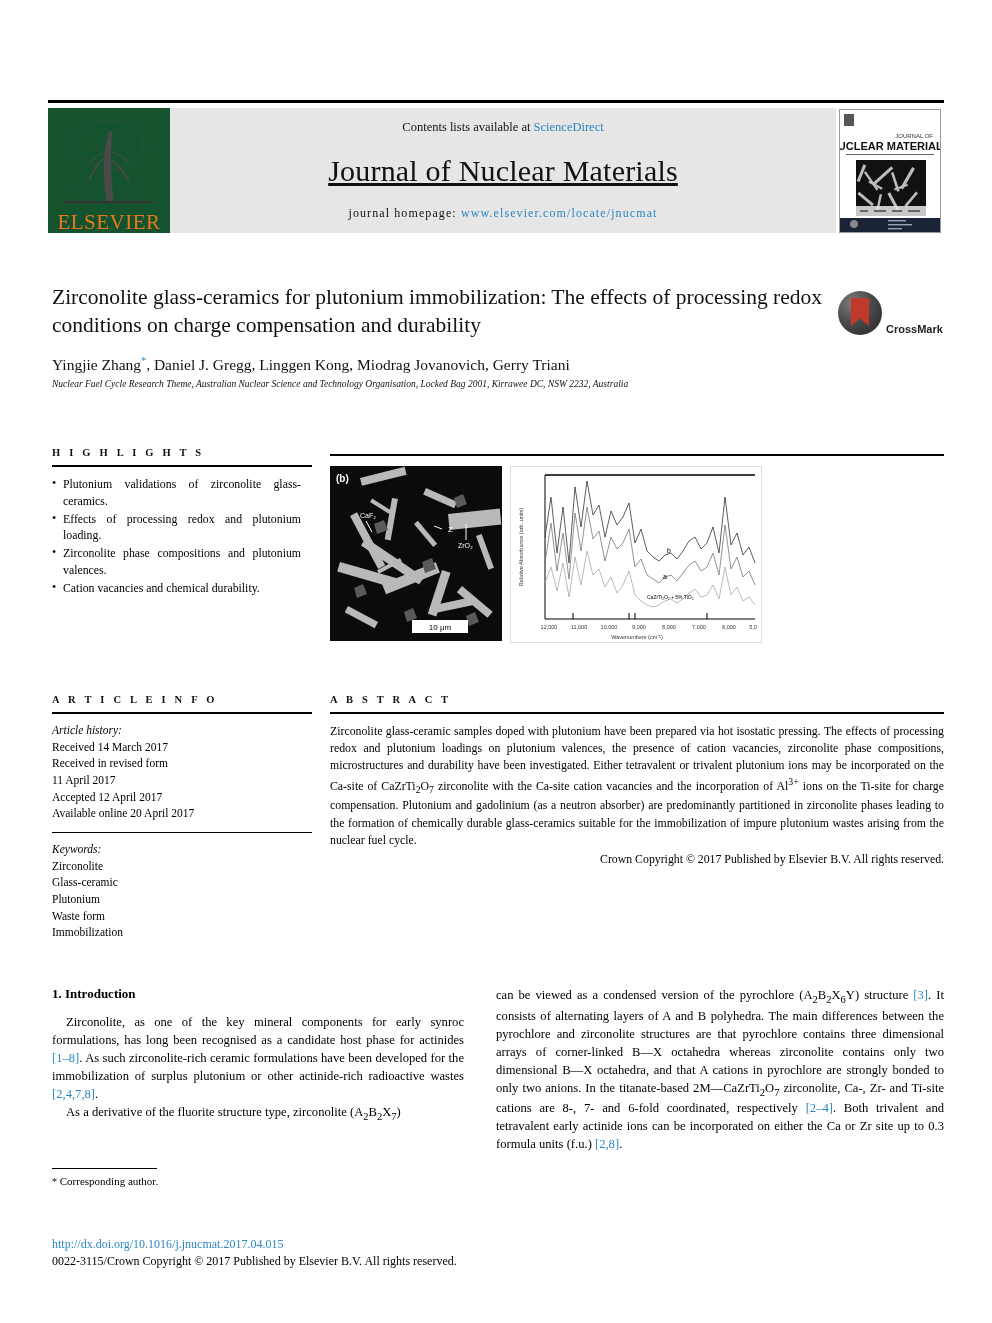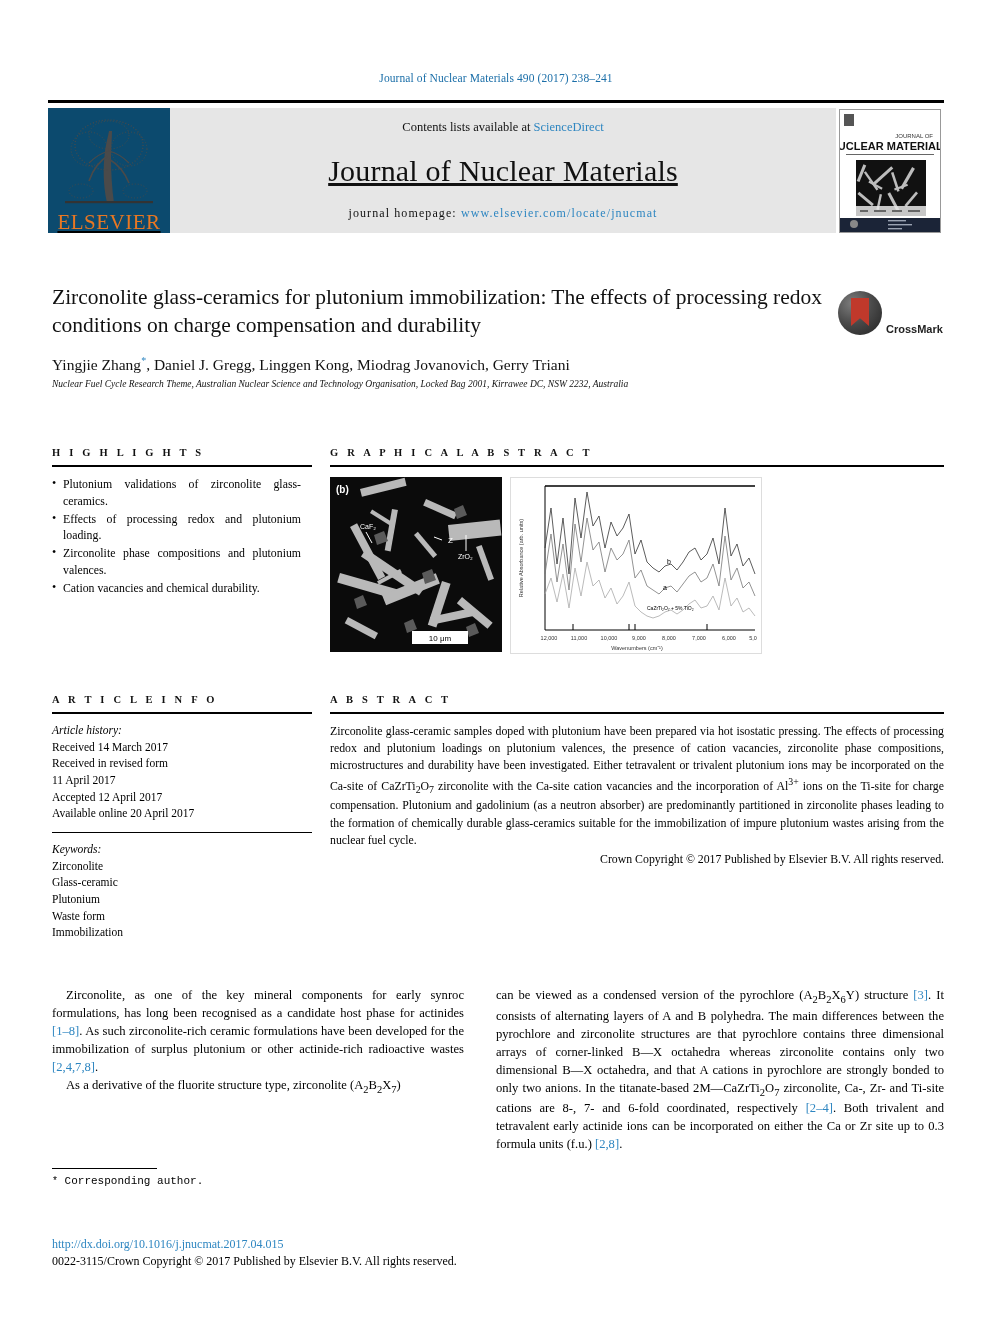--- a/index.html
+++ b/index.html
@@ -47,22 +47,21 @@
     align-items: stretch;
     height: 125px;
   }
   .elsevier-cell {
     width: 122px;
     flex: 0 0 122px;
     display: flex;
     flex-direction: column;
     justify-content: flex-end;
     align-items: center;
-    background: #0c4a6e;
-    text-decoration: underline;
+    background: #14532d;
   }
   .elsevier-tree {
     width: 100px;
     height: 97px;
   }
   .elsevier-word {
     font-family: "Liberation Serif", serif;
     font-size: 21px;
     letter-spacing: .5px;
     color: #e87722;
@@ -302,21 +301,20 @@
   .para + .para { margin-top: 0; }
   .ref { color: #2e86c1; }
 
   
   .footnote {
     position: absolute;
     left: 52px; top: 1168px;
     width: 412px;
     font-size: 11px;
     line-height: 1.4;
-    font-family: Liberation Mono, monospace;
   }
   .footnote-rule {
     border-top: 1px solid #000;
     width: 105px;
     margin-bottom: 5px;
   }
   .footnote .star { font-size: 10px; }
   .footnote .it { font-style: italic; }
   .mail { color: #2e86c1; }
 
@@ -327,21 +325,20 @@
     font-size: 12px;
     line-height: 1.45;
   }
   .doi-link { color: #2e86c1; }
 </style>
 </head>
 <body>
 
 <div class="page">
 
-  <div class="running-head">Journal of Nuclear Materials 490 (2017) 238–241</div>
 
   <div class="header-wrap">
     <div class="header-row">
 
       <div class="elsevier-cell">
         <svg class="elsevier-tree" viewBox="0 0 100 97">
           <g fill="#4a4a4a">
             <path d="M48 88 C44 70 44 52 46 36 C47 28 49 22 50 16 L53 16 C53 24 52 32 52 42 C52 58 53 74 55 88 Z"></path>
             <ellipse cx="50" cy="30" rx="34" ry="25" fill="none" stroke="#4a4a4a" stroke-width="1.2" stroke-dasharray="1 2"></ellipse>
             <ellipse cx="30" cy="34" rx="18" ry="17" fill="none" stroke="#4a4a4a" stroke-width="1" stroke-dasharray="1 2"></ellipse>
@@ -431,21 +428,20 @@
     <div class="rule-thick"></div>
     <ul class="hl-list">
       <li>Plutonium validations of zirconolite glass-ceramics.</li>
       <li>Effects of processing redox and plutonium loading.</li>
       <li>Zirconolite phase compositions and plutonium valences.</li>
       <li>Cation vacancies and chemical durability.</li>
     </ul>
   </div>
 
   <div class="col-right ga-block">
-    <div class="sec-head">G R A P H I C A L   A B S T R A C T</div>
     <div class="rule-thick"></div>
     <div class="ga-figure">
 
       <div class="sem-img">
         <svg viewBox="0 0 172 175" width="172" height="175">
           <rect x="0" y="0" width="172" height="175" fill="#0b0b0b"></rect>
           <g fill="#b9b9b9">
             <rect x="30" y="12" width="46" height="8" transform="rotate(-14 30 12)"></rect>
             <rect x="96" y="22" width="34" height="7" transform="rotate(24 96 22)"></rect>
             <rect x="118" y="48" width="52" height="16" transform="rotate(-6 118 48)"></rect>
@@ -544,20 +540,24 @@
   <div class="col-right ab-block">
     <div class="sec-head">A B S T R A C T</div>
     <div class="rule-thick"></div>
     <div class="abstract-text">
       <span>Zirconolite glass-ceramic samples doped with plutonium have been prepared via hot isostatic pressing. The effects of processing redox and plutonium loadings on plutonium valences, the presence of cation vacancies, zirconolite phase compositions, microstructures and durability have been investigated. Either tetravalent or trivalent plutonium ions may be incorporated on the Ca-site of CaZrTi</span><sub>2</sub><span>O</span><sub>7</sub><span> zirconolite with the Ca-site cation vacancies and the incorporation of Al</span><sup>3+</sup><span> ions on the Ti-site for charge compensation. Plutonium and gadolinium (as a neutron absorber) are predominantly partitioned in zirconolite phases leading to the formation of chemically durable glass-ceramics suitable for the immobilization of impure plutonium wastes arising from the nuclear fuel cycle.</span>
     </div>
     <div class="abstract-copy">Crown Copyright © 2017 Published by Elsevier B.V. All rights reserved.</div>
   </div>
 
   <div class="body-left">
+    <div class="sec-title">
+      <span>1.</span>
+      <span>Introduction</span>
+    </div>
     <p class="para"><span>Zirconolite, as one of the key mineral components for early synroc formulations, has long been recognised as a candidate host phase for actinides </span><span class="ref">[1–8]</span><span>. As such zirconolite-rich ceramic formulations have been developed for the immobilization of surplus plutonium or other actinide-rich radioactive wastes </span><span class="ref">[2,4,7,8]</span><span>.</span></p>
     <p class="para"><span>As a derivative of the fluorite structure type, zirconolite (A</span><sub>2</sub><span>B</span><sub>2</sub><span>X</span><sub>7</sub><span>)</span></p>
   </div>
 
   <div class="body-right">
     <p class="para" style="text-indent:0"><span>can be viewed as a condensed version of the pyrochlore (A</span><sub>2</sub><span>B</span><sub>2</sub><span>X</span><sub>6</sub><span>Y) structure </span><span class="ref">[3]</span><span>. It consists of alternating layers of A and B polyhedra. The main differences between the pyrochlore and zirconolite structures are that pyrochlore contains three dimensional arrays of corner-linked B—X octahedra whereas zirconolite contains only two dimensional B—X octahedra, and that A cations in pyrochlore are strongly bonded to only two anions. In the titanate-based 2M—CaZrTi</span><sub>2</sub><span>O</span><sub>7</sub><span> zirconolite, Ca-, Zr- and Ti-site cations are 8-, 7- and 6-fold coordinated, respectively </span><span class="ref">[2–4]</span><span>. Both trivalent and tetravalent early actinide ions can be incorporated on either the Ca or Zr site up to 0.3 formula units (f.u.) </span><span class="ref">[2,8]</span><span>.</span></p>
   </div>
 
   <div class="footnote">
     <div class="footnote-rule"></div>

